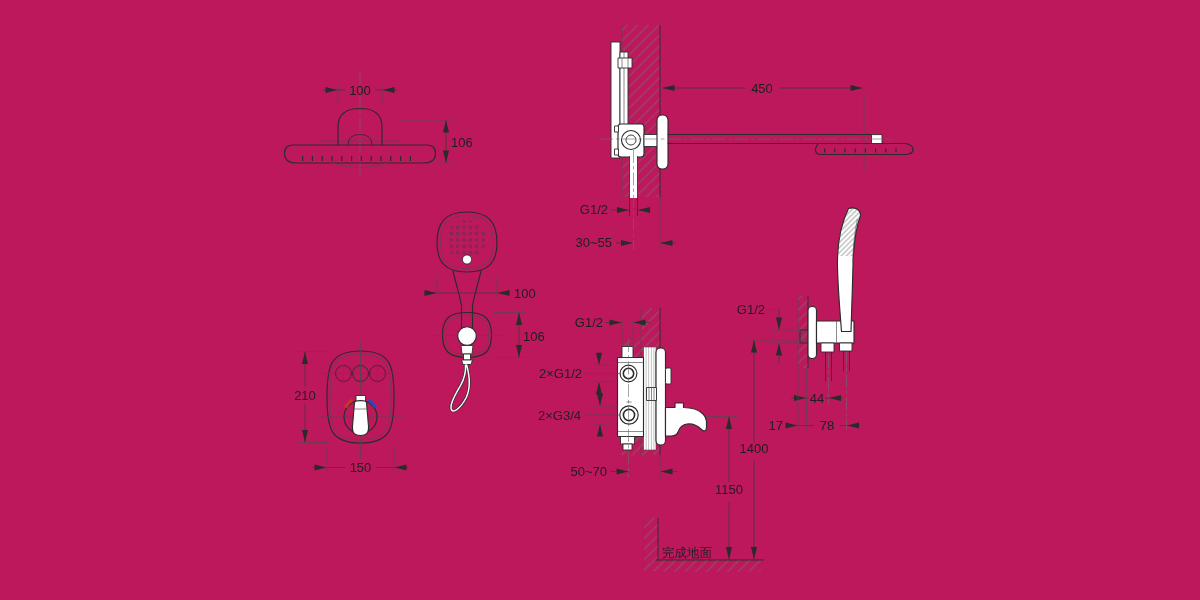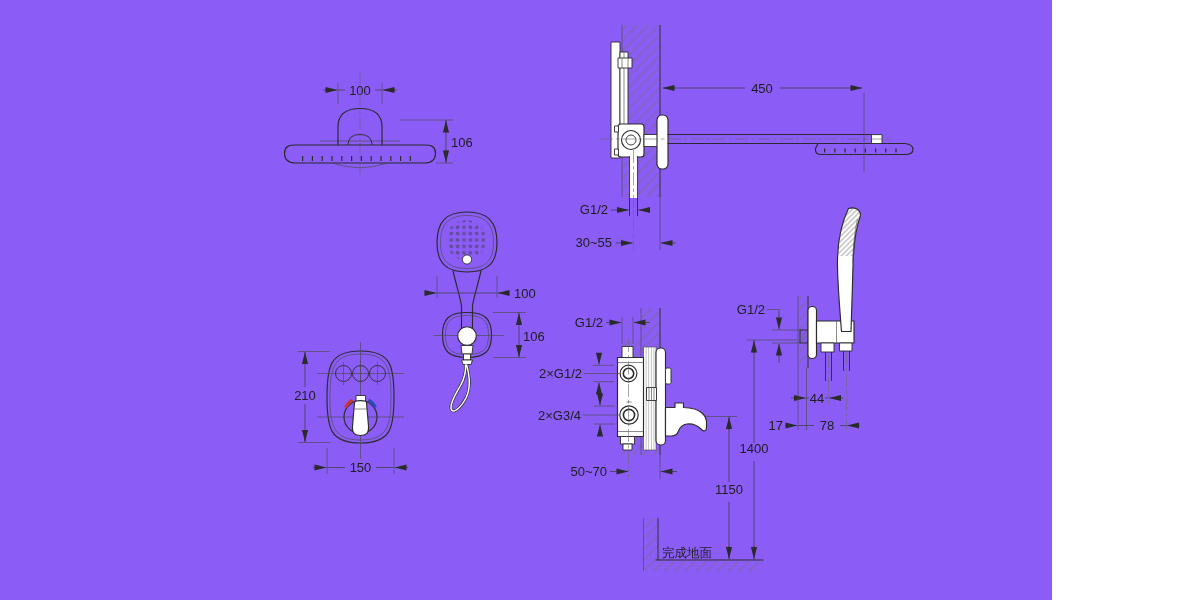--- a/index.html
+++ b/index.html
@@ -1,16 +1,16 @@
 <!DOCTYPE html>
 <html><head>
 <meta charset="utf-8">
 <style>
   html,body{margin:0;padding:0;background:#ffffff;}
-  #stage{position:relative;width:1052px;height:600px;background:#8b5cf6;overflow:hidden;text-align:right;}
+  #stage{position:relative;width:1200px;height:600px;background:#be185d;overflow:hidden;text-align:right;}
   svg{display:block;}
   .ol{fill:none;stroke:#2b2b2b;stroke-width:1.15;stroke-linejoin:round;stroke-linecap:round;}
   .ol2{fill:none;stroke:#2b2b2b;stroke-width:.9;stroke-linejoin:round;}
   .tl{fill:none;stroke:#4c4c4c;stroke-width:.65;}
   .cl{fill:none;stroke:#6a6a6a;stroke-width:.6;stroke-dasharray:13 3 3.5 3;}
   .dm{fill:none;stroke:#3a3a3a;stroke-width:.7;}
   .wf{fill:#fff;stroke:#2b2b2b;stroke-width:1.15;stroke-linejoin:round;}
   .wf2{fill:#fff;stroke:#2b2b2b;stroke-width:.9;stroke-linejoin:round;}
   text.dt{font:13px "Liberation Sans", sans-serif;fill:#1e1e1e;}
   text.cn{font:12.5px "DejaVu Sans", sans-serif;fill:#1e1e1e;}

